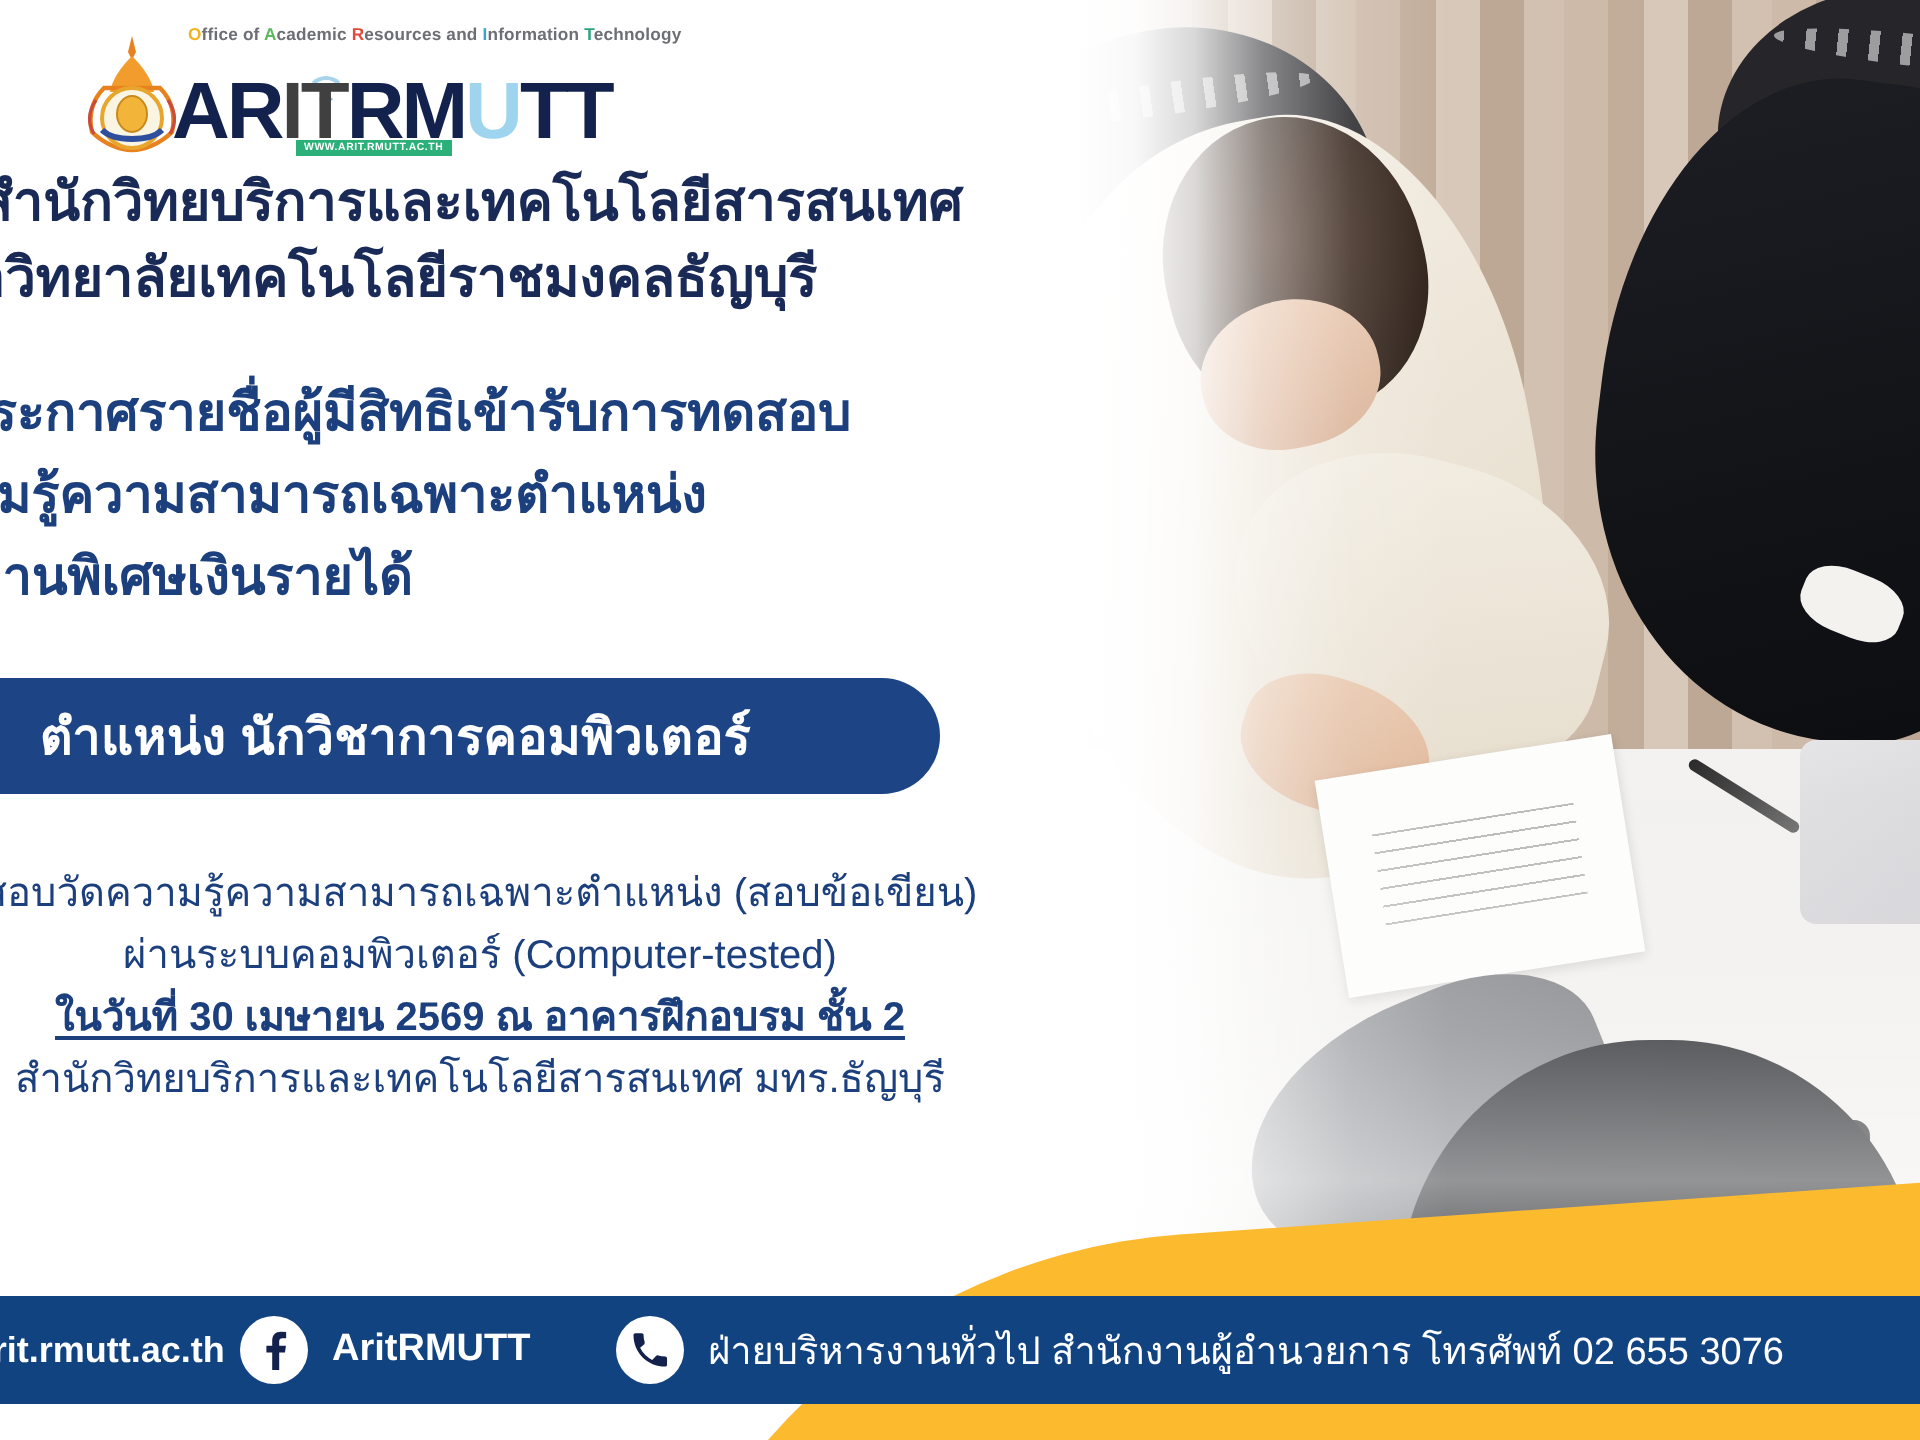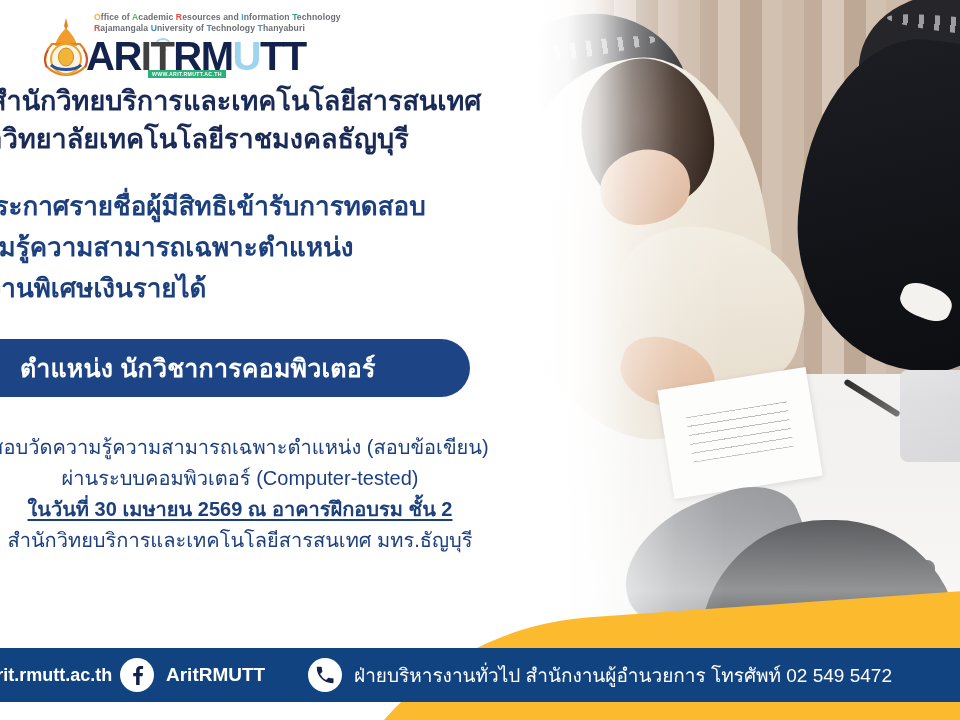--- a/index.html
+++ b/index.html
@@ -393,23 +393,20 @@
       <ellipse cx="28" cy="41" rx="7.5" ry="9" fill="#F2B53A" stroke="#C98A1C" stroke-width="1"></ellipse>
       <path d="M13 49 C19 55 37 55 43 49" fill="none" stroke="#2D4F9E" stroke-width="3"></path>
       <path d="M10 34 C6 40 6 46 9 51" fill="none" stroke="#C94B3C" stroke-width="1.6"></path>
       <path d="M46 34 C50 40 50 46 47 51" fill="none" stroke="#C94B3C" stroke-width="1.6"></path>
     </svg>
 
     <div class="logo-eng">
       <div>
         <span class="c-o">O</span>ffice of <span class="c-a">A</span>cademic <span class="c-r">R</span>esources and <span class="c-i">I</span>nformation <span class="c-t">T</span>echnology
       </div>
-      <div>
-        <span class="c-r">R</span>ajamangala <span class="c-blue">U</span>niversity of <span class="c-blue">T</span>echnology <span class="c-blue">T</span>hanyaburi
-      </div>
     </div>
 
     <div class="wifi">
       <span class="w1"></span>
         <span class="w2"></span>
         <span class="w3"></span>
     </div>
 
     <div class="wordmark">
       <span class="wm-r">A</span><span class="wm-r">R</span><span class="wm-i">IT</span><span class="wm-r">RM</span><span class="wm-u">U</span><span class="wm-r">TT</span>
@@ -452,18 +449,18 @@
       </span>
       <span class="f-label">AritRMUTT</span>
     </div>
 
     <div class="f-item f-tel">
       <span class="circle-icon">
         <svg width="22" height="22" viewBox="0 0 24 24">
           <path d="M6.6 10.8a15.1 15.1 0 0 0 6.6 6.6l2.2-2.2c.3-.3.7-.4 1.1-.2 1.2.4 2.5.6 3.8.6.6 0 1 .5 1 1V20c0 .6-.4 1-1 1C10.7 21 3 13.3 3 3.9c0-.6.5-1 1-1h3.5c.6 0 1 .4 1 1 0 1.3.2 2.6.6 3.8.1.4 0 .8-.2 1.1z" fill="#13224d"></path>
         </svg>
       </span>
-      <span class="f-label">ฝ่ายบริหารงานทั่วไป สำนักงานผู้อำนวยการ โทรศัพท์ 02 549 5472</span>
+      <span class="f-label">ฝ่ายบริหารงานทั่วไป สำนักงานผู้อำนวยการ โทรศัพท์ 02 655 3076</span>
     </div>
 
   </div>
 
 </div>
 
 </body></html>

